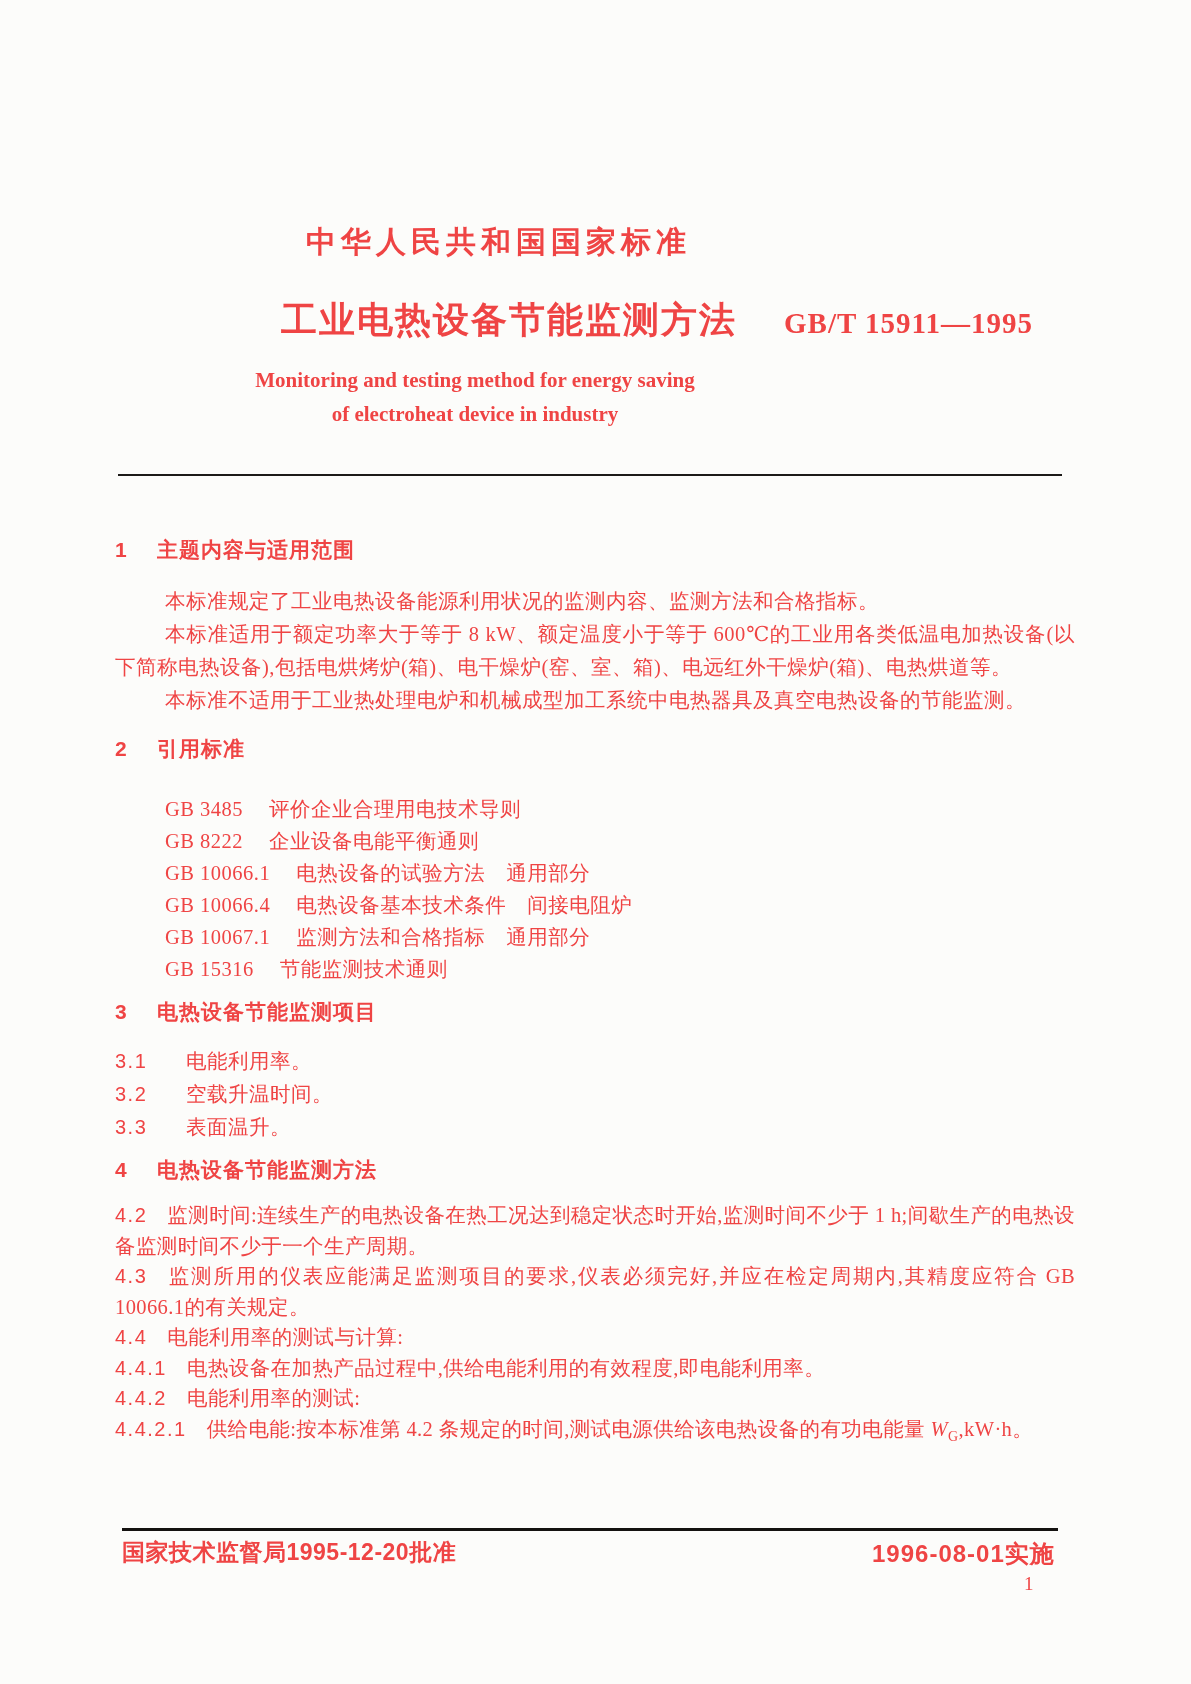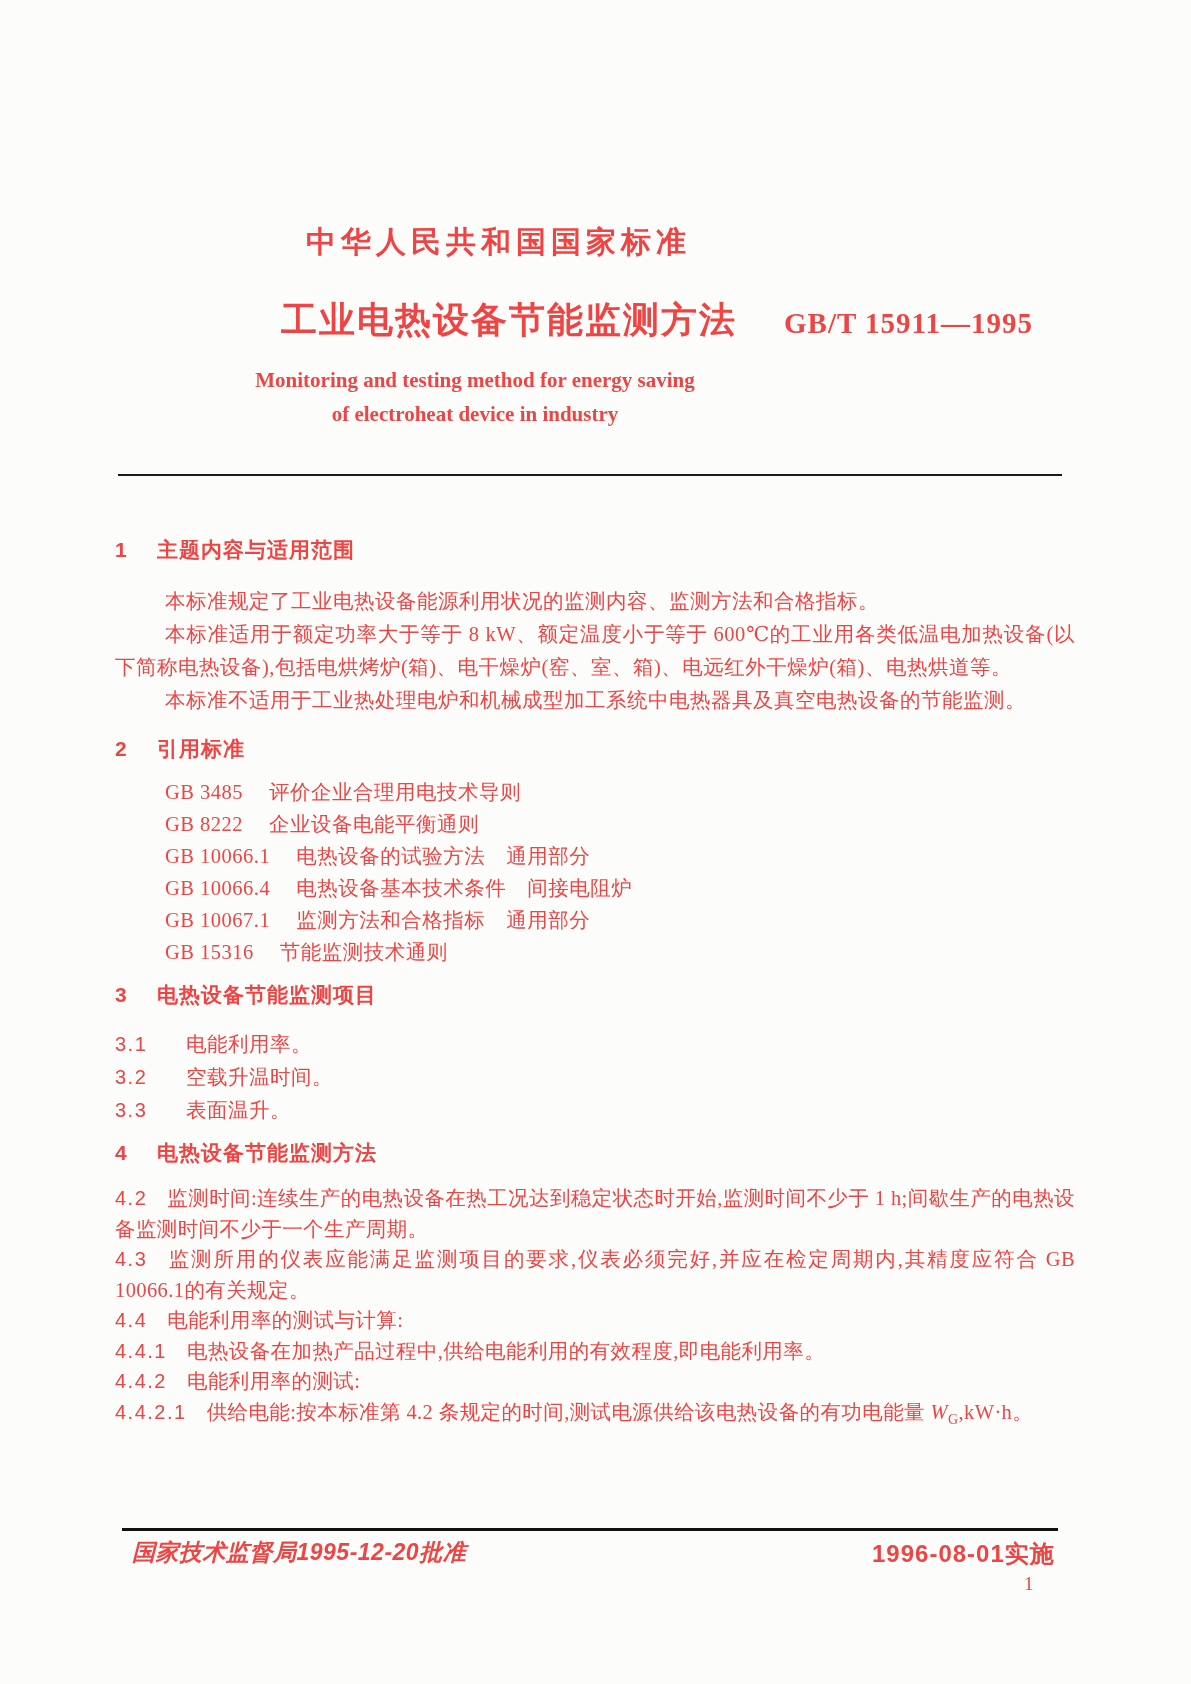--- a/index.html
+++ b/index.html
@@ -58,21 +58,21 @@
   .para {
     font-size:20.5px; line-height:33px; text-align:justify;
     letter-spacing:0.5px;
   }
   .para.indent { text-indent:50px; }
   .mt-p1 { margin-top:24px; }
   .mt-h2 { margin-top:20px; }
   .mt-h3 { margin-top:15px; }
   .mt-h4 { margin-top:14px; }
 
-  .ref-list { margin-top:16px; }
+  .ref-list { margin-top:33px; }
   .ref-row { padding-left:50px; font-size:20.5px; line-height:32px; white-space:nowrap; }
   .ref-code { display:inline-block; margin-right:26px; letter-spacing:0.5px; }
   .ref-name { letter-spacing:0.5px; }
 
   .item-list { margin-top:22px; }
   .item-row { font-size:20.5px; line-height:33px; display:flex; }
   .item-num {
     display:inline-block; min-width:63px;
     font-family:"Liberation Sans","DejaVu Sans",sans-serif;
     font-size:20px; letter-spacing:1.5px;
@@ -90,25 +90,24 @@
   }
   .var { font-style:italic; font-family:"Liberation Serif","DejaVu Serif",serif; }
   .clause sub { font-size:0.68em; }
 
   
   .footer-rule {
     position:absolute; left:122px; top:1528px; width:936px;
     border-top:3px solid #141210;
   }
   .footer-approval {
-    position:absolute; left:132px; top:1538px;
+    position:absolute; left:122px; top:1538px;
     font-family:"Liberation Sans","DejaVu Sans",sans-serif;
     font-weight:700; font-size:23px; line-height:28px; letter-spacing:0.5px;
     white-space:nowrap;
-    font-style:italic;
   }
   .footer-impl {
     position:absolute; left:872px; top:1540px;
     font-family:"Liberation Sans","DejaVu Sans",sans-serif;
     font-weight:700; font-size:24px; line-height:28px; letter-spacing:1px;
     white-space:nowrap;
   }
   .page-num {
     position:absolute; left:1024px; top:1572px;
     font-size:19px; line-height:24px;

